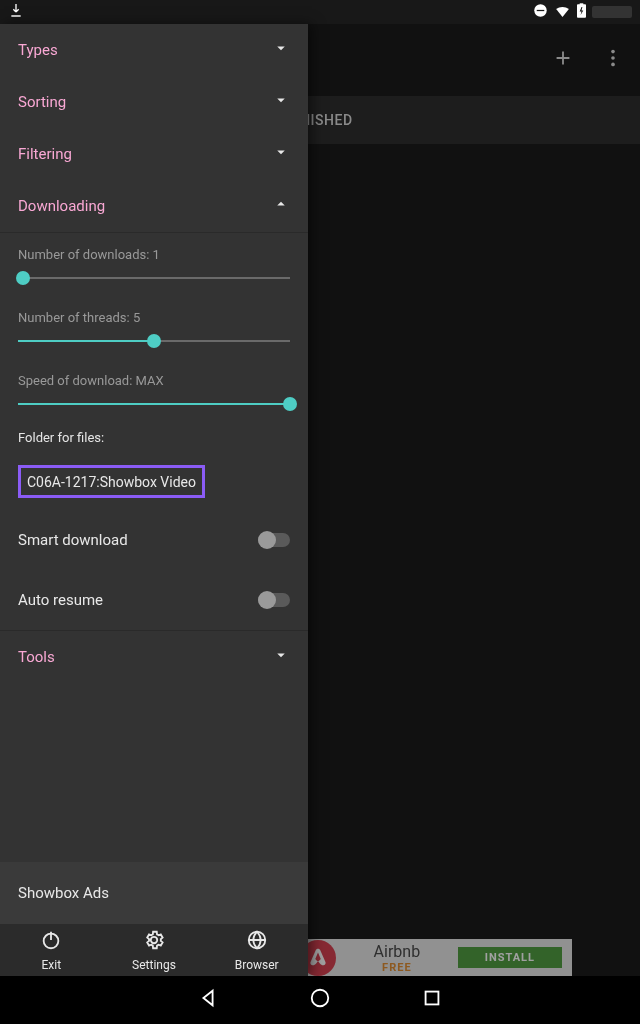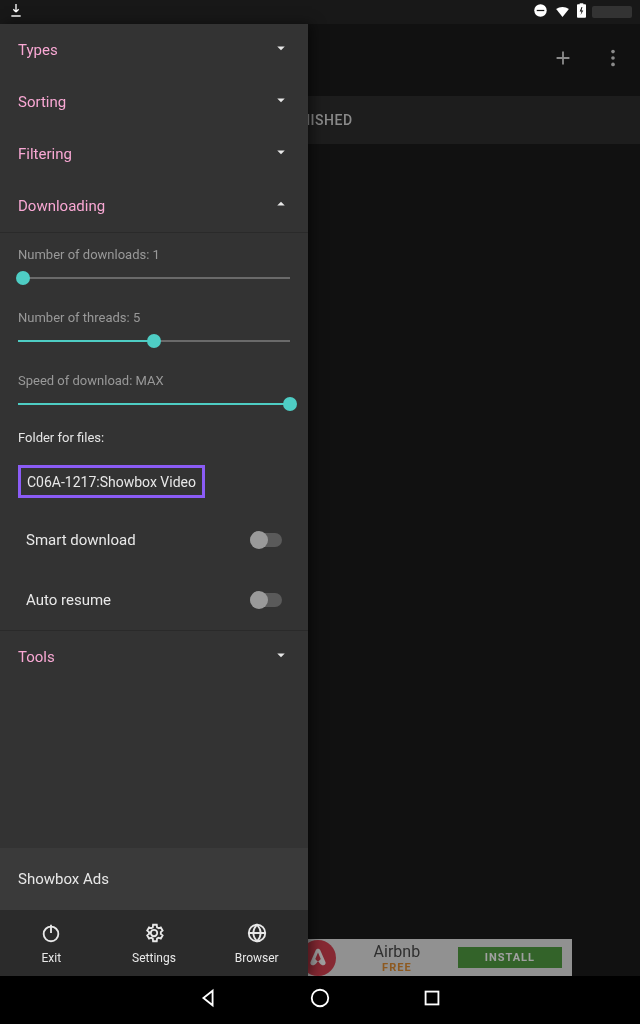--- a/index.html
+++ b/index.html
@@ -40,27 +40,27 @@
   .slider { position: relative; height: 16px; }
   .track { position: absolute; left: 0; right: 0; top: 50%; height: 2px; background: #6a6a6a; transform: translateY(-50%); }
   .track-fill { position: absolute; left: 0; top: 50%; height: 2px; background: #4ecdc4; transform: translateY(-50%); }
   .thumb { position: absolute; width: 14px; height: 14px; border-radius: 50%; background: #4ecdc4; top: 50%; transform: translate(-50%, -50%); }
 
   .folder-block { padding: 8px 18px 12px; }
   .folder-label { color: #e5e5e5; font-size: 13px; margin-bottom: 20px; }
   .folder-highlight { border: 3px solid #8b5cf6; padding: 4px 6px; display: inline-block; }
   .folder-value { color: #e8e8e8; font-size: 14px; }
 
-  .toggle-row { display: flex; align-items: center; justify-content: space-between; padding: 0 26px; height: 60px; color: #e8e8e8; font-size: 15px; }
+  .toggle-row { display: flex; align-items: center; justify-content: space-between; padding: 0 18px; height: 60px; color: #e8e8e8; font-size: 15px; }
   .switch { width: 32px; height: 14px; background: #5a5a5a; border-radius: 10px; position: relative; }
   .switch-knob { position: absolute; width: 18px; height: 18px; border-radius: 50%; background: #9a9a9a; top: 50%; left: 0; transform: translate(0, -50%); }
 
   .disable-ads { padding: 22px 18px; color: #e8e8e8; font-size: 15px; background: #3a3a3a; }
 
-  .bottom-actions { display: flex; background: #2b2b2b; height: 66px; }
+  .bottom-actions { display: flex; background: #2b2b2b; height: 52px; }
   .ba { flex: 1; display: flex; flex-direction: column; align-items: center; justify-content: center; gap: 4px; color: #e8e8e8; font-size: 12px; }
   .ba svg { width: 22px; height: 22px; fill: none; stroke: #e8e8e8; stroke-width: 2; }
 
   
   .navbar { position: absolute; left: 0; right: 0; bottom: 0; height: 48px; background: #000; display: flex; align-items: center; justify-content: center; gap: 90px; }
   .navbar svg { width: 22px; height: 22px; fill: none; stroke: #fff; stroke-width: 2; }
 </style>
 </head>
 <body>
 

